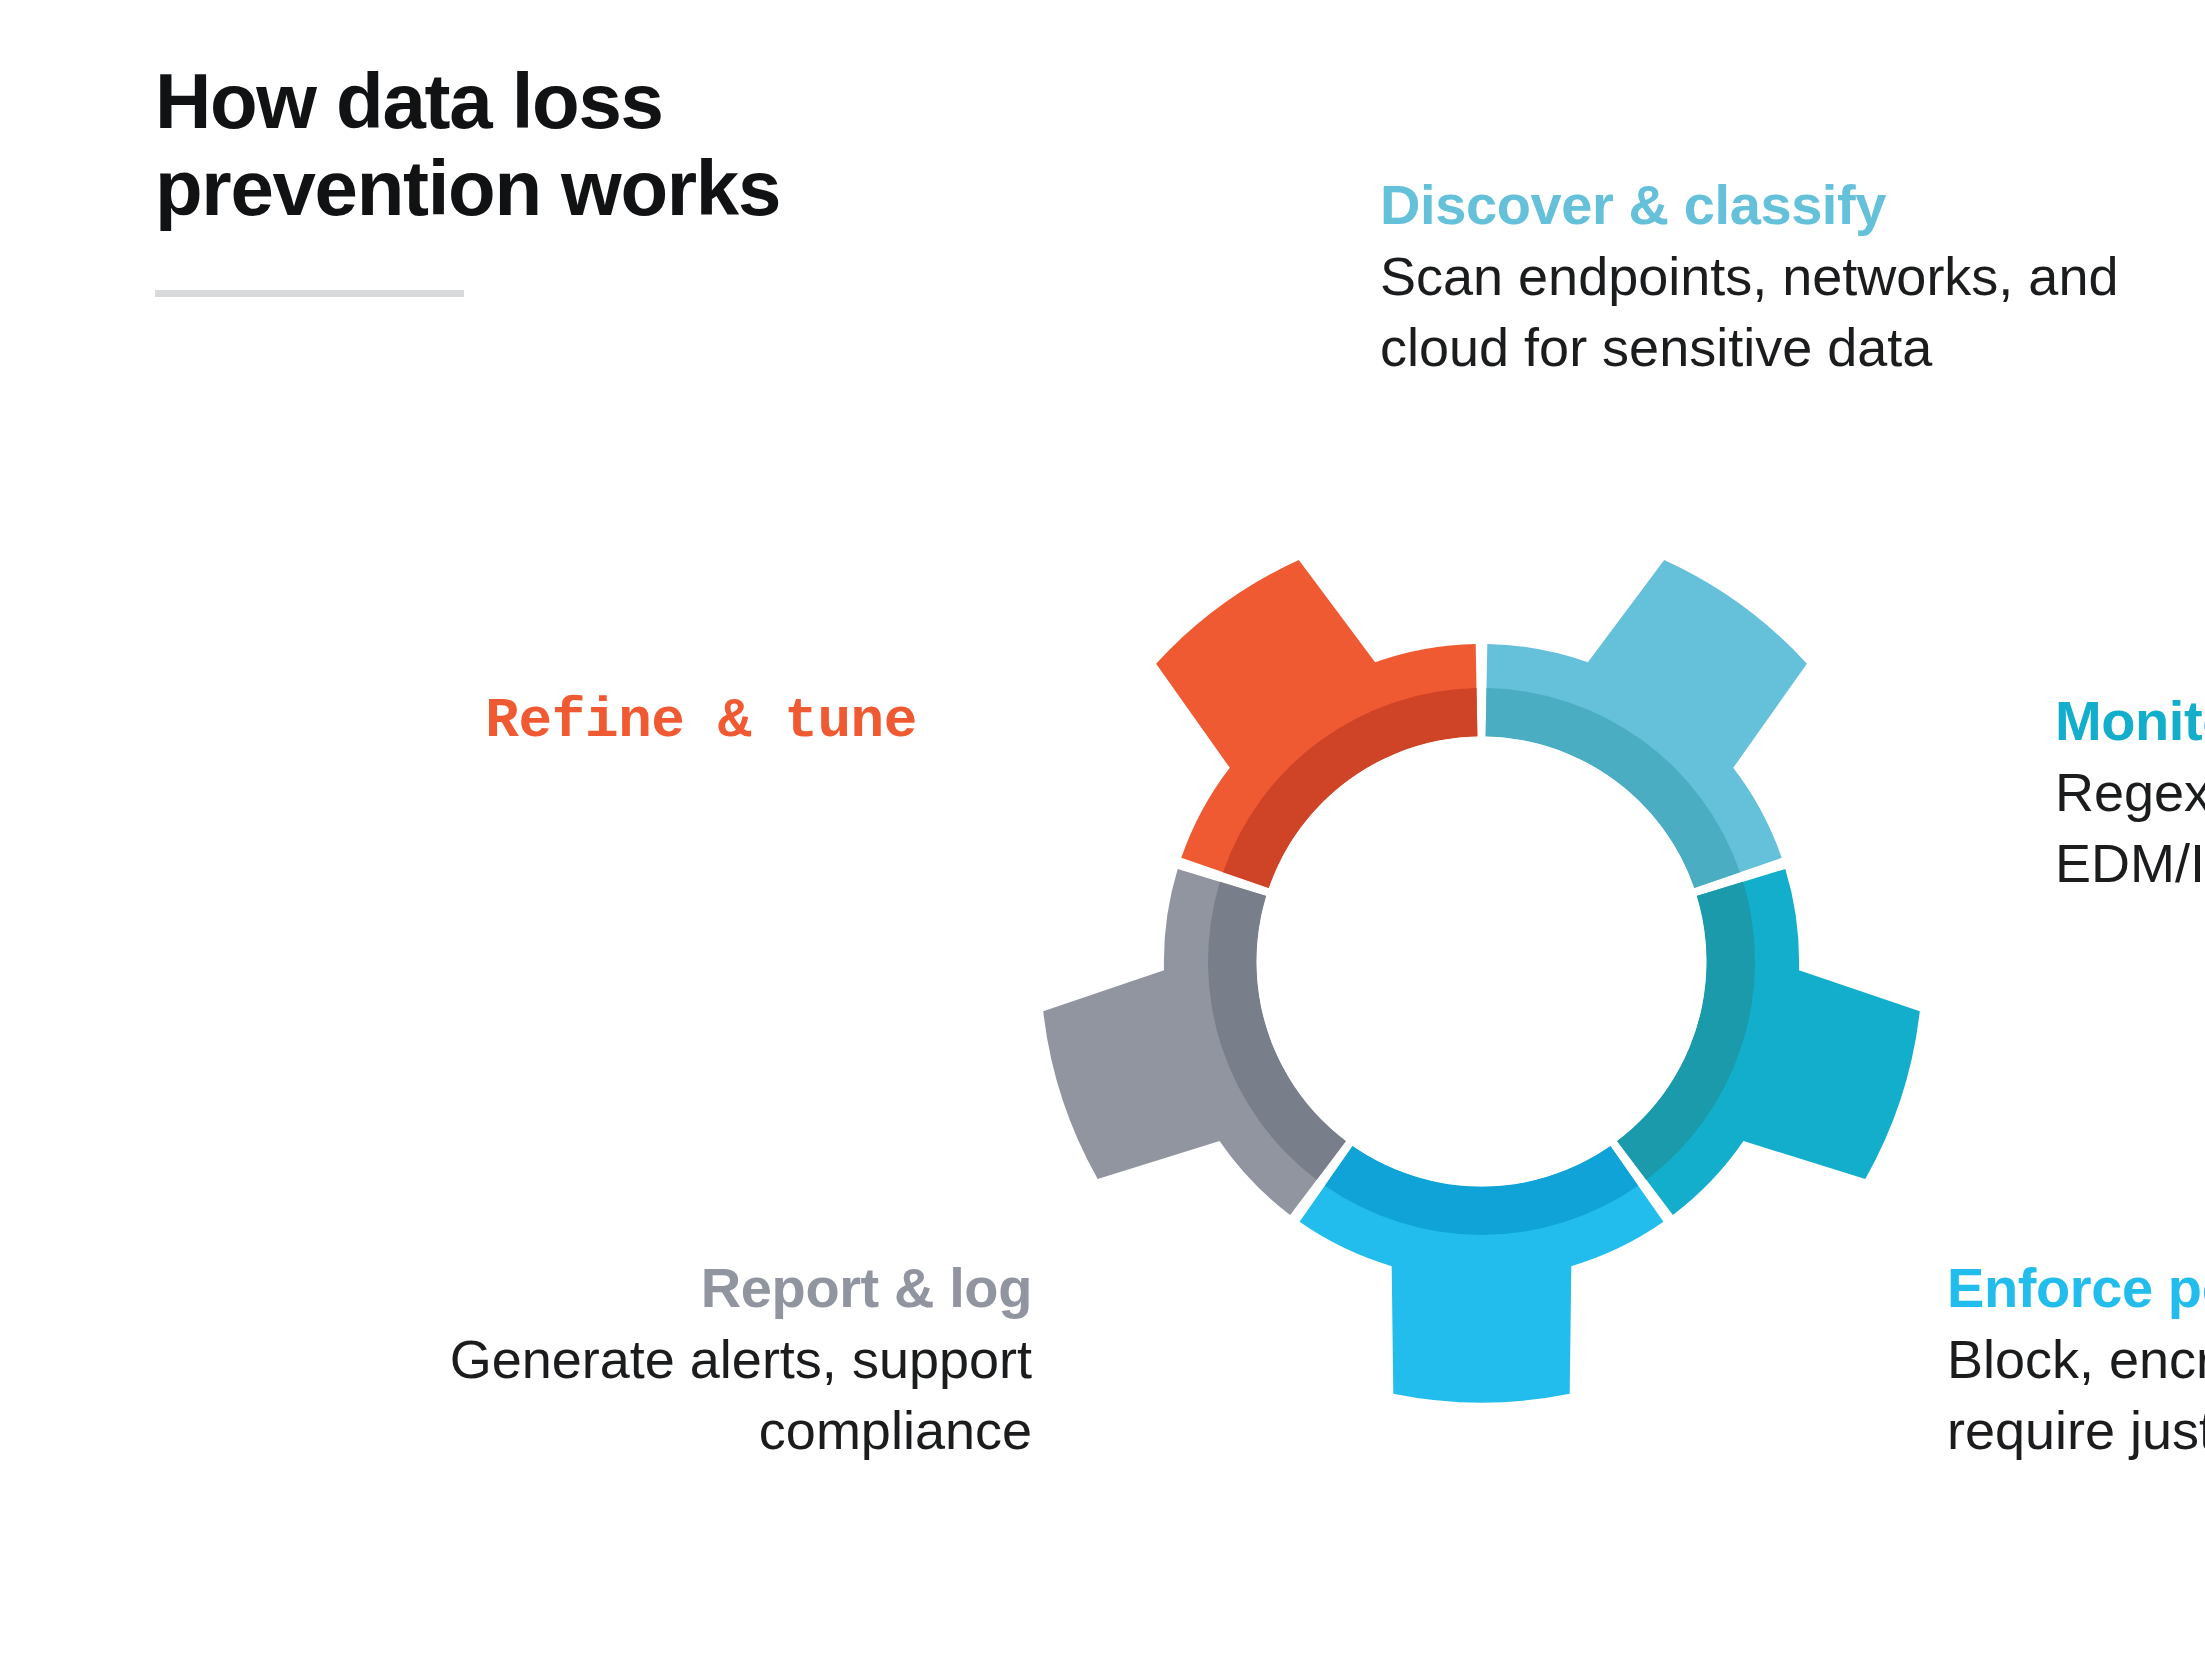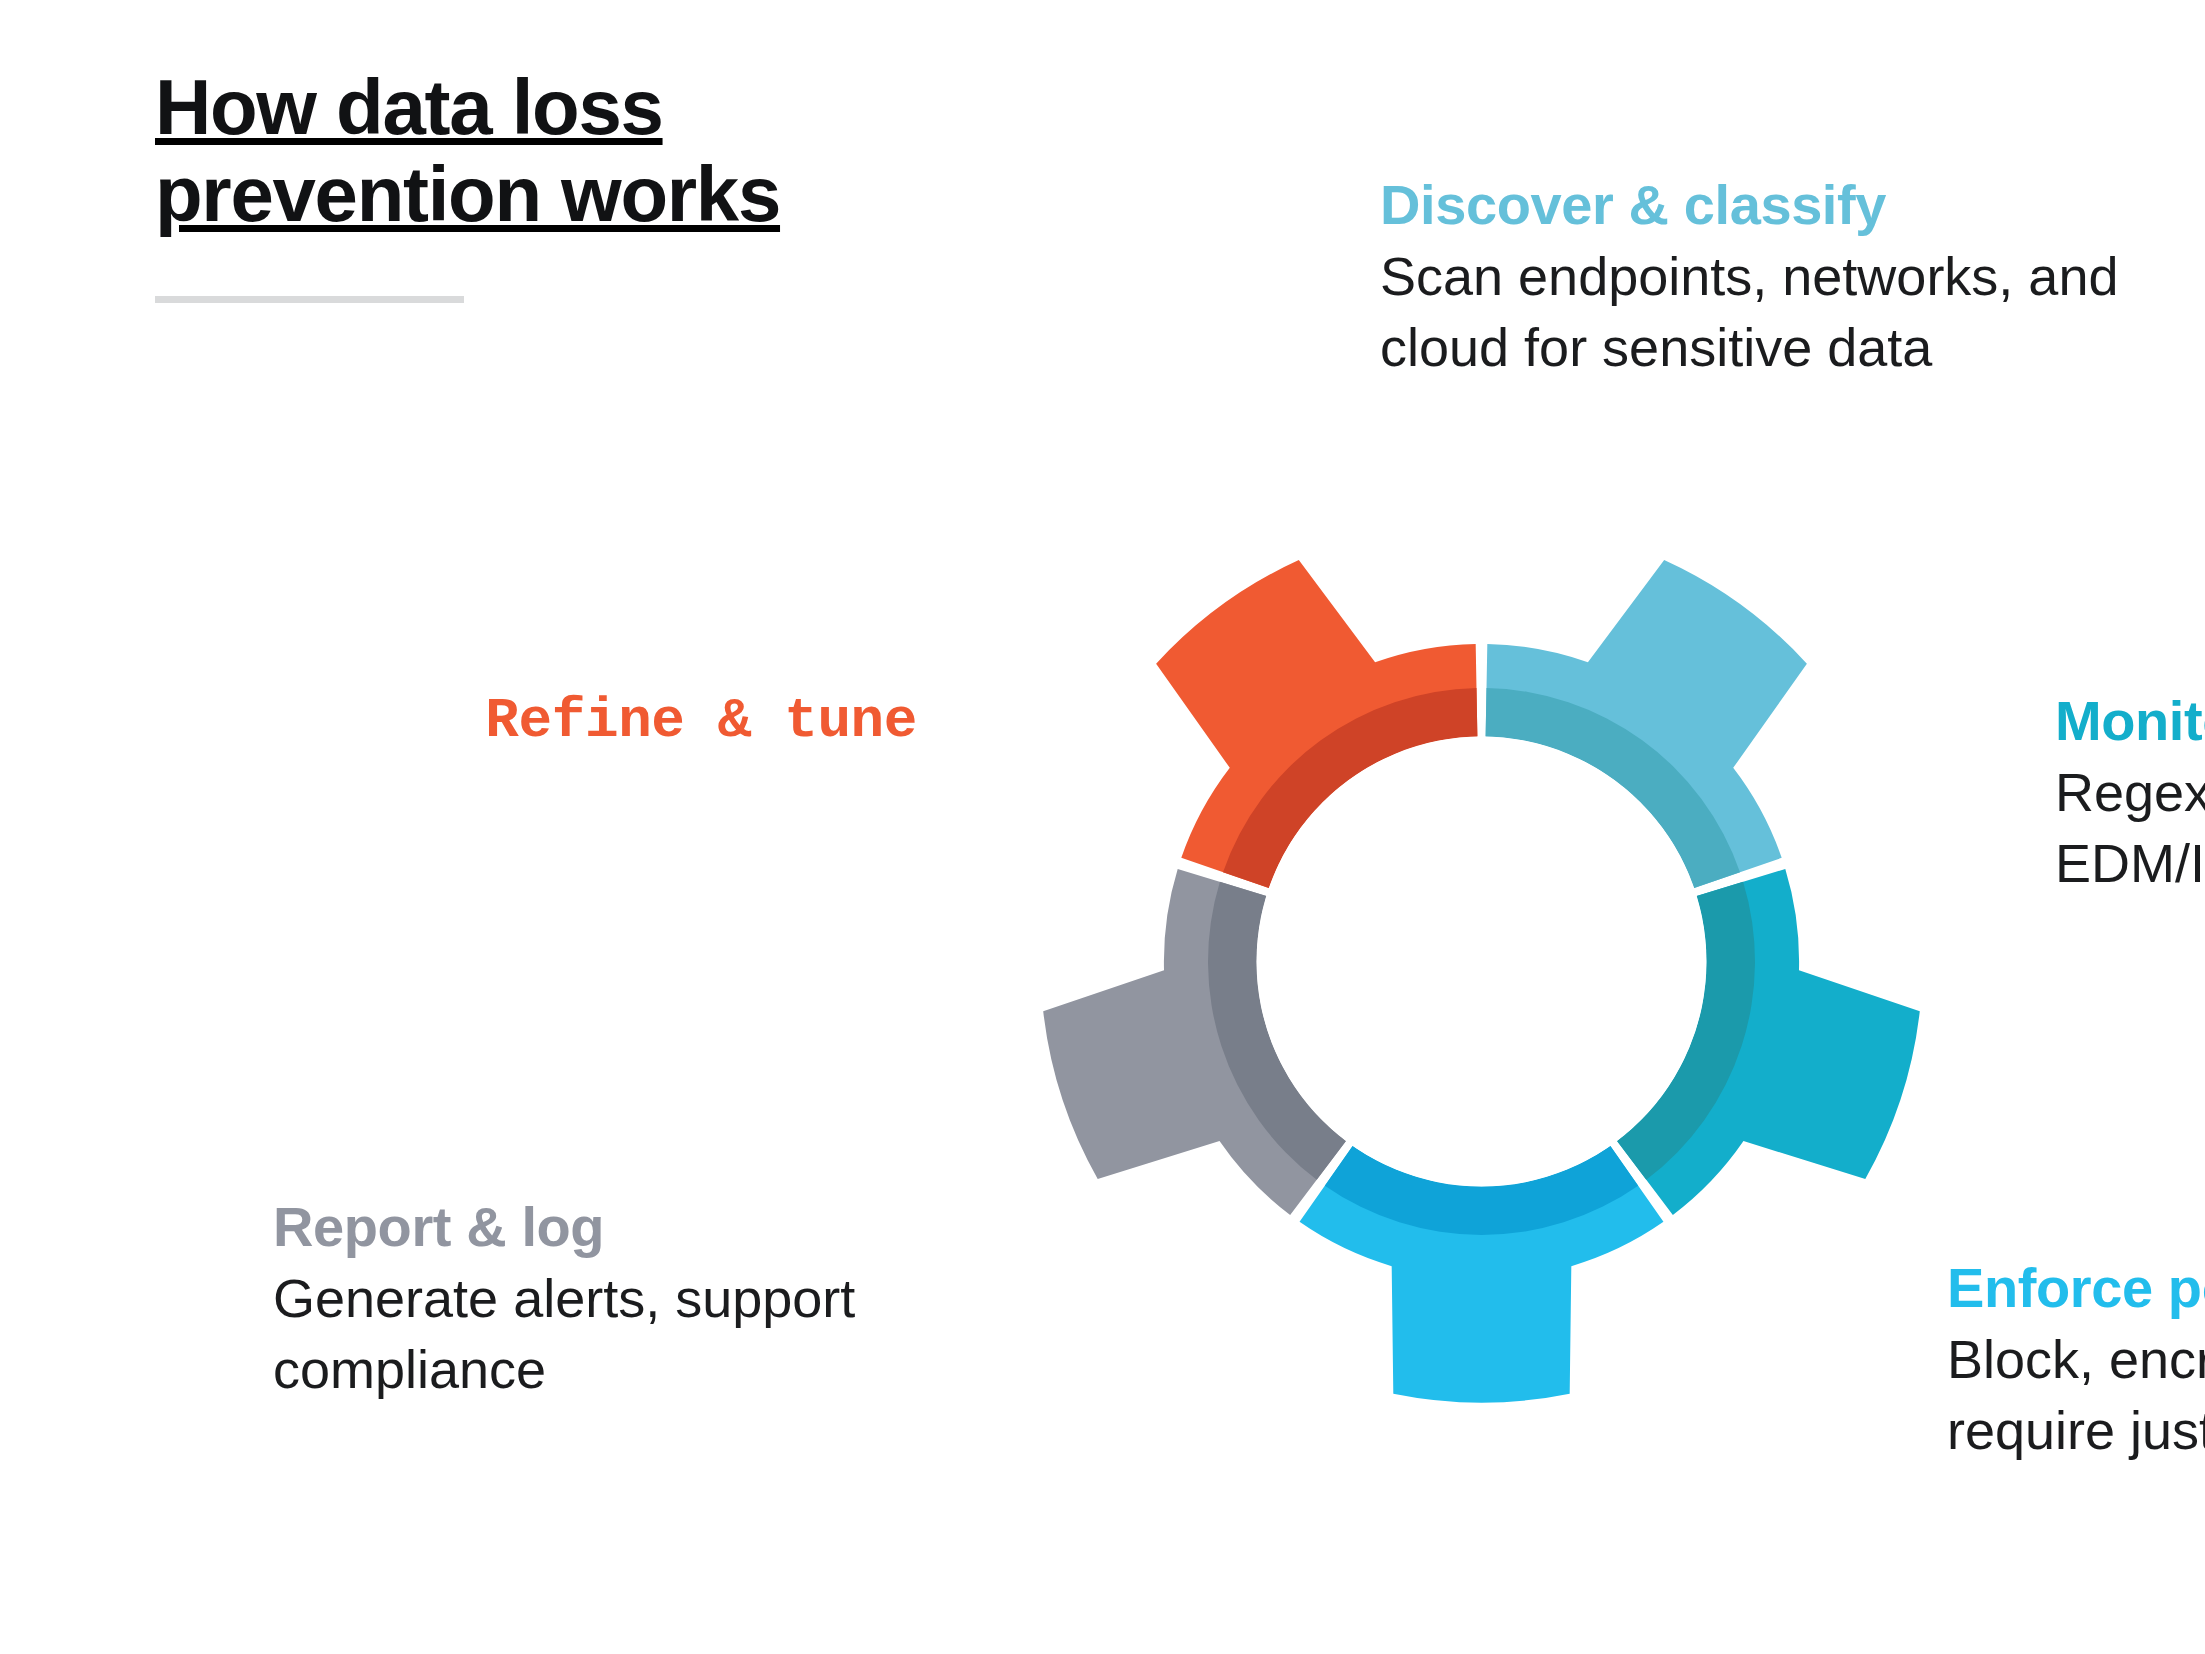--- a/index.html
+++ b/index.html
@@ -9,23 +9,22 @@
     background:#ffffff;
     font-family:"Liberation Sans", sans-serif;
     overflow:hidden;
     position:relative;
   }
   .stage{position:absolute;inset:0;}
 
   
   .title-block{
     position:absolute;
-    left:155px; top:64px;
+    left:155px; top:58px;
     width:926px;
-    text-decoration:underline;
   }
   .page-title{
     font-size:78px;
     line-height:1.12;
     font-weight:bold;
     color:#111214;
     letter-spacing:-1.3px;
     margin:0;
     white-space:pre-line;
   }
@@ -58,21 +57,21 @@
     color:#1b1c1e;
     margin:0;
     white-space:pre-line;
     font-weight:400;
   }
 
   
   #callout-discover{ left:1380px; top:172px;  width:992px; text-align:left;  }
   #callout-monitor { left:2055px; top:688px; width:838px; text-align:left;  }
   #callout-enforce { left:1947px; top:1255px; width:926px; text-align:left;  }
-  #callout-report  { left:273px;  top:1194px; width:759px; }
+  #callout-report  { left:273px;  top:1255px; width:759px; text-align:right; }
   #callout-refine  { left:238px;  top:688px; width:679px; text-align:right; }
 </style>
 </head>
 <body>
 
 <div class="stage">
 
   <div class="title-block">
     <h1 class="page-title">How data loss
 prevention works</h1>

